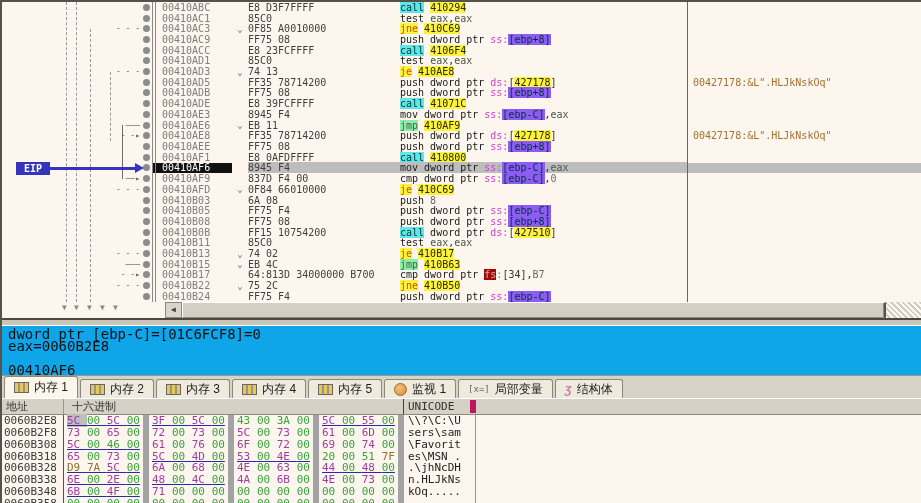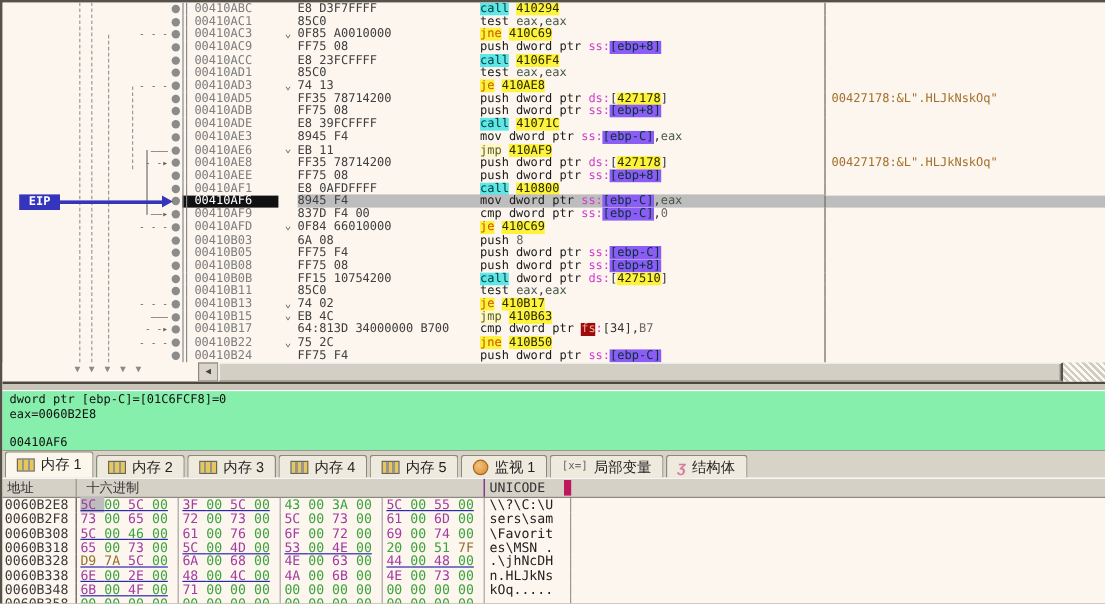--- a/index.html
+++ b/index.html
@@ -23,21 +23,21 @@
   .drow.eip .a{background:#111;color:#fff;}
   .drow.eip .ji,.drow.eip .b,.drow.eip .i,.drow.eip .c{background:#bdbdbd;}
   
   .t-mn{color:#1a1a1a;}
   .t-reg{color:#49574a;}
   .t-seg{color:#cf3ecf;}
   .t-stk{background:#8b5cf6;color:#073232;}
   .t-call{background:#5fe6e6;color:#003a3a;}
   .t-tgt{background:#fdf23c;color:#2a2a00;}
   .t-jcc{background:#fdf23c;color:#cc5200;}
-  .t-jmp{background:#fef9c3;color:#5c5c38;}
+  .t-jmp{background:#86efac;color:#5c5c38;}
   .t-num{color:#6a6a6a;}
   .t-fs{background:#9c0a0a;color:#f0a898;}
   .t-pln{color:#333;}
   
   .vdash{position:absolute;width:0;border-left:1px dashed #9a9a9a;}
   .vsolid{position:absolute;width:0;border-left:1px solid #6f6f6f;}
   .eip-badge{position:absolute;left:14px;top:160px;width:34px;height:13px;background:#3434bd;color:#fff;
     font-size:10px;font-weight:bold;text-align:center;line-height:13px;}
   .eip-line{position:absolute;left:47px;top:165px;width:88px;height:3px;background:#3434bd;}
   .eip-head{position:absolute;left:133px;top:161px;width:0;height:0;
@@ -46,21 +46,21 @@
   .hsb{height:16px;display:flex;align-items:stretch;background:#fcf6ee;}
   .sb-gutter{width:163px;position:relative;flex:none;}
   .dn-arrow{position:absolute;top:1px;font-size:8px;color:#8a8a8a;}
   .sb-btn{width:17px;flex:none;background:#d9d5ca;border:1px solid #8b887d;font-size:8px;color:#44423a;
     text-align:center;line-height:13px;box-sizing:border-box;}
   .sb-thumb{width:704px;flex:none;background:#d3cfc4;border:1px solid #fff;border-right:2px solid #55524a;
     border-bottom-color:#8b887d;box-sizing:border-box;box-shadow:inset -1px 0 0 #8b887d;}
   .sb-corner{flex:1;background:repeating-linear-gradient(45deg,#fdf8f0 0 2px,#cfccc2 2px 4px);}
   
   .divider{height:5px;background:#c9c5b9;border-top:2px solid #4a4840;border-bottom:1px solid #fff;}
-  .info{height:50px;background:#86efac;font-size:10px;line-height:12px;padding:2px 0 0 6px;color:#111;
+  .info{height:50px;background:#0ea5e9;font-size:14px;line-height:12px;padding:2px 0 0 6px;color:#111;
     border-bottom:1px solid #9a968a;box-sizing:border-box;white-space:pre;}
   
   .tabbar{height:22px;background:#d7d3c7;display:flex;align-items:flex-end;gap:2px;padding-left:2px;
     font-family:"Liberation Sans","DejaVu Sans",sans-serif;}
   .tab{height:18px;display:flex;align-items:center;gap:5px;padding:0 9px;background:#eeeadd;
     border:1px solid #8b887d;border-bottom:none;border-radius:3px 3px 0 0;font-size:12px;color:#222;cursor:default;}
   .tab.sel{height:21px;background:#fbf7ec;}
   .ico-ram{width:13px;height:9px;border:1px solid #6a665a;
     background:repeating-linear-gradient(90deg,#e6c75a 0 3px,#9a948a 3px 5px);display:inline-block;}
   .ico-watch{width:11px;height:11px;border-radius:50%;background:radial-gradient(circle at 35% 35%,#f3c27c,#d98a33);
@@ -70,21 +70,21 @@
   
   .dumphdr{height:15px;background:#d5d1c7;border-top:1px solid #fff;border-bottom:1px solid #8b887d;
     display:flex;font-size:11px;color:#333;align-items:center;}
   .dh-addr{width:62px;padding-left:4px;border-right:1px solid #9a968c;box-sizing:border-box;}
   .dh-hex{width:340px;padding-left:8px;border-right:1px solid #701a75;box-sizing:border-box;}
   .dh-uni{width:72px;padding-left:4px;border-right:6px solid #be185d;box-sizing:border-box;}
   .dh-rest{flex:1;}
   .dump{background:#fcf6ee;}
   .drw{display:flex;height:11.75px;align-items:center;font-size:11px;white-space:pre;}
   .d-addr{width:62px;flex:none;color:#3a3a3a;padding-left:2px;border-right:1px solid #55524a;box-sizing:border-box;height:100%;display:flex;align-items:center;}
-  .hgrp{width:85px;flex:none;padding-left:3px;border-right:1px solid #a3a3a3;box-sizing:border-box;height:100%;display:flex;align-items:center;}
+  .hgrp{width:85px;flex:none;padding-left:3px;border-right:6px solid #a3a3a3;box-sizing:border-box;height:100%;display:flex;align-items:center;}
   .hgrp.u span{text-decoration:underline;text-decoration-color:#2a2aa8;}
   .d-uni{width:72px;flex:none;padding-left:4px;border-right:1px solid #9a968c;box-sizing:border-box;color:#222;height:100%;display:flex;align-items:center;}
   .b-p{color:#a23ca2;} .b-g{color:#3aa33a;} .b-o{color:#93702c;}
   .selb{background:#bdbdbd;}
 </style>
 </head>
 <body>
 
 <div class="window">
 

